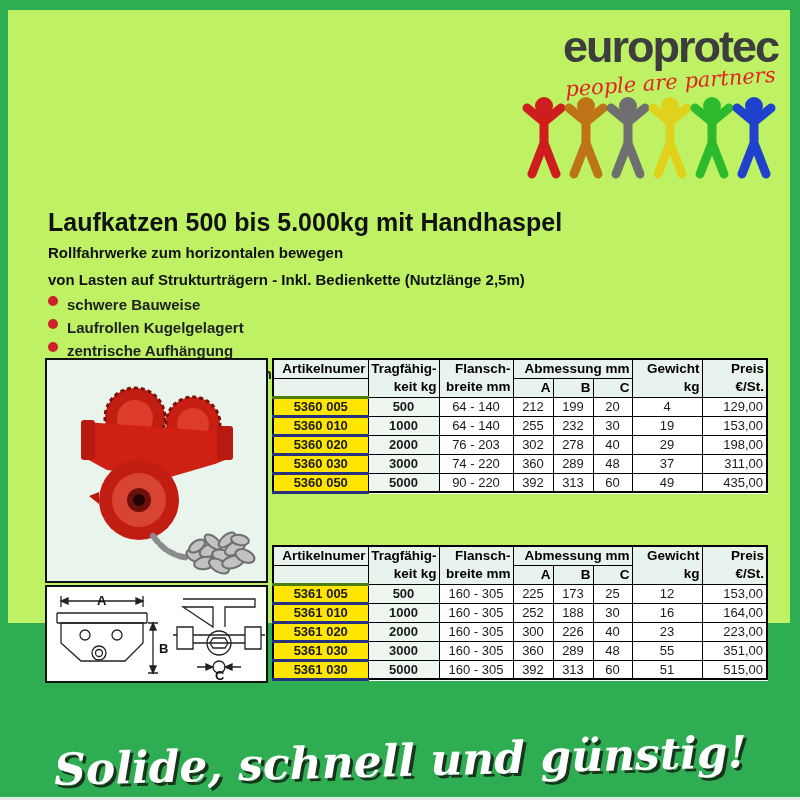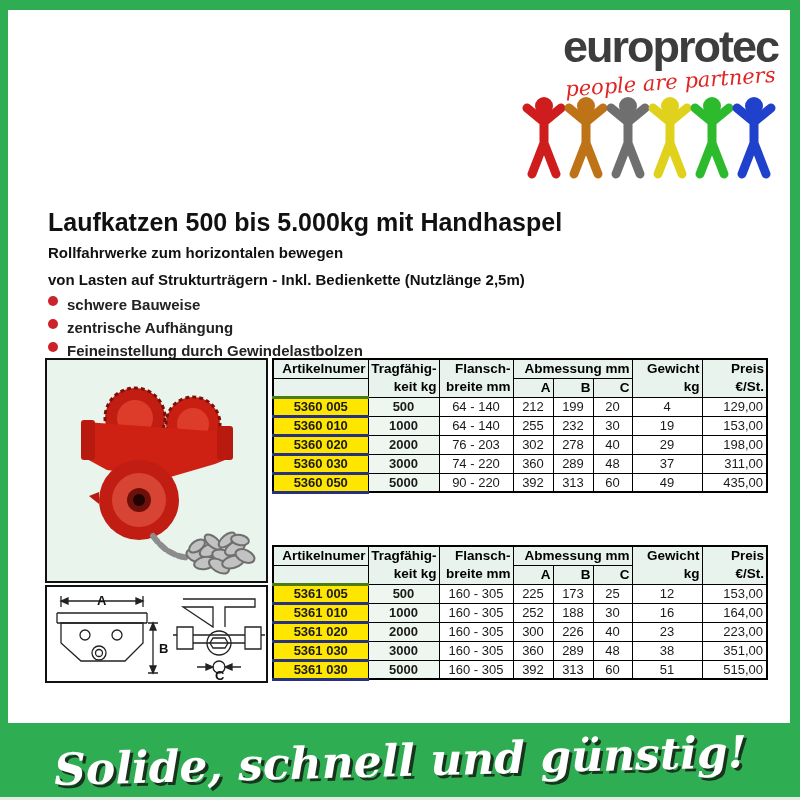--- a/index.html
+++ b/index.html
@@ -1,18 +1,18 @@
 <!DOCTYPE html>
 <html><head>
 <meta charset="utf-8">
 <style>
   html,body{margin:0;padding:0;}
   body{width:800px;height:800px;font-family:"Liberation Sans",sans-serif;}
   .page{position:relative;width:800px;height:800px;background:#2fad53;overflow:hidden;}
-  .content{position:absolute;left:8px;top:10px;width:782px;height:713px;background:#ffffff;}
+  .content{position:absolute;left:8px;top:10px;width:782px;height:613px;background:#bef264;}
   .bottom-strip{position:absolute;left:0;bottom:0;width:800px;height:3px;background:#e3ece4;}
 
   
   .logo{position:absolute;right:4px;top:10px;width:268px;height:160px;}
   .brand{position:absolute;right:8px;top:4px;font-size:45px;font-weight:bold;color:#3d3d3d;letter-spacing:-2px;line-height:1;}
   .tagline{position:absolute;right:10px;top:50px;font-family:"DejaVu Serif",serif;font-style:italic;font-size:21px;color:#e02424;transform:rotate(-4deg);white-space:nowrap;}
   .people{position:absolute;left:4px;top:76px;}
 
   
   .headblock{position:absolute;left:40px;top:198px;width:700px;}
@@ -83,20 +83,24 @@
     </div>
 
     <div class="headblock">
       <div class="title">Laufkatzen 500 bis 5.000kg mit Handhaspel</div>
       <div class="sub" style="margin-top:6px;">Rollfahrwerke zum horizontalen bewegen</div>
       <div class="sub" style="margin-top:7px;">von Lasten auf Strukturträgern - Inkl. Bedienkette (Nutzlänge 2,5m)</div>
       <ul class="bullets">
         <li>
             <span class="dot"></span>
             <span>schwere Bauweise</span>
+          </li>
+        <li>
+            <span class="dot"></span>
+            <span>Laufrollen Kugelgelagert</span>
           </li>
         <li>
             <span class="dot"></span>
             <span>zentrische Aufhängung</span>
           </li>
         <li>
             <span class="dot"></span>
             <span>Feineinstellung durch Gewindelastbolzen</span>
           </li>
       </ul>
@@ -338,21 +342,21 @@
             <td>23</td>
             <td>223,00</td>
           </tr>
           <tr>
             <td>5361 030</td>
             <td>3000</td>
             <td>160 - 305</td>
             <td>360</td>
             <td>289</td>
             <td>48</td>
-            <td>38</td>
+            <td>55</td>
             <td>351,00</td>
           </tr>
           <tr>
             <td>5361 030</td>
             <td>5000</td>
             <td>160 - 305</td>
             <td>392</td>
             <td>313</td>
             <td>60</td>
             <td>51</td>

